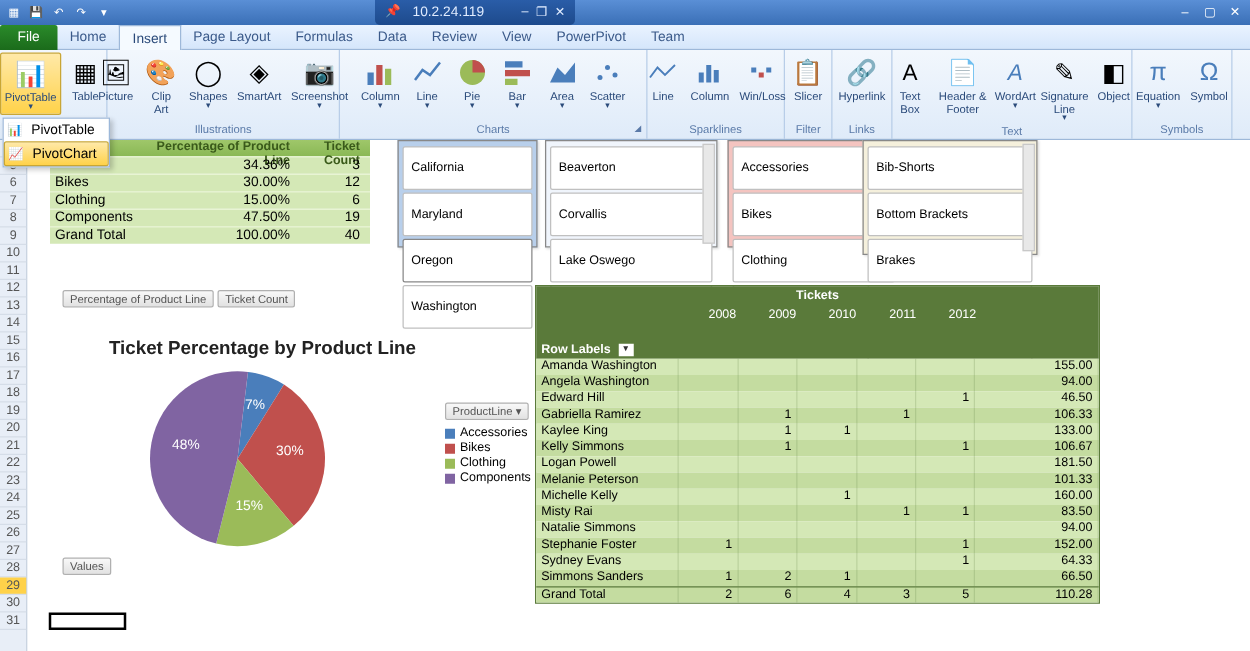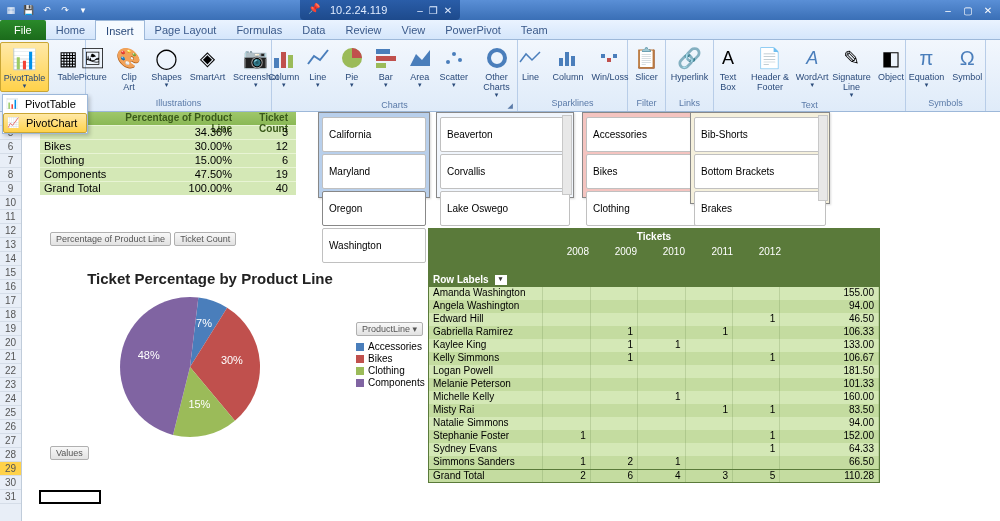--- a/index.html
+++ b/index.html
@@ -223,30 +223,20 @@
         </div>
       <div class="rbtn">
           <div class="ico">
             <svg width="24" height="24">
               <circle cx="6" cy="16" r="2" fill="#4a7ebb"></circle>
               <circle cx="12" cy="8" r="2" fill="#4a7ebb"></circle>
               <circle cx="18" cy="14" r="2" fill="#4a7ebb"></circle>
             </svg>
           </div>
           <div class="lbl">Scatter</div>
-          <div class="dd">▾</div>
-        </div>
-      <div class="rbtn">
-          <div class="ico">
-            <svg width="24" height="24">
-              <circle cx="12" cy="12" r="8" fill="none" stroke="#4a7ebb" stroke-width="4"></circle>
-            </svg>
-          </div>
-          <div class="lbl">Other
-Charts</div>
           <div class="dd">▾</div>
         </div>
     </div>
     <div class="glabel"><span>Charts</span><span class="corner">◢</span></div>
   </div>
   <div class="rgroup" style="width:110px">
     <div class="btns">
       <div class="rbtn">
           <div class="ico">
             <svg width="24" height="20">

